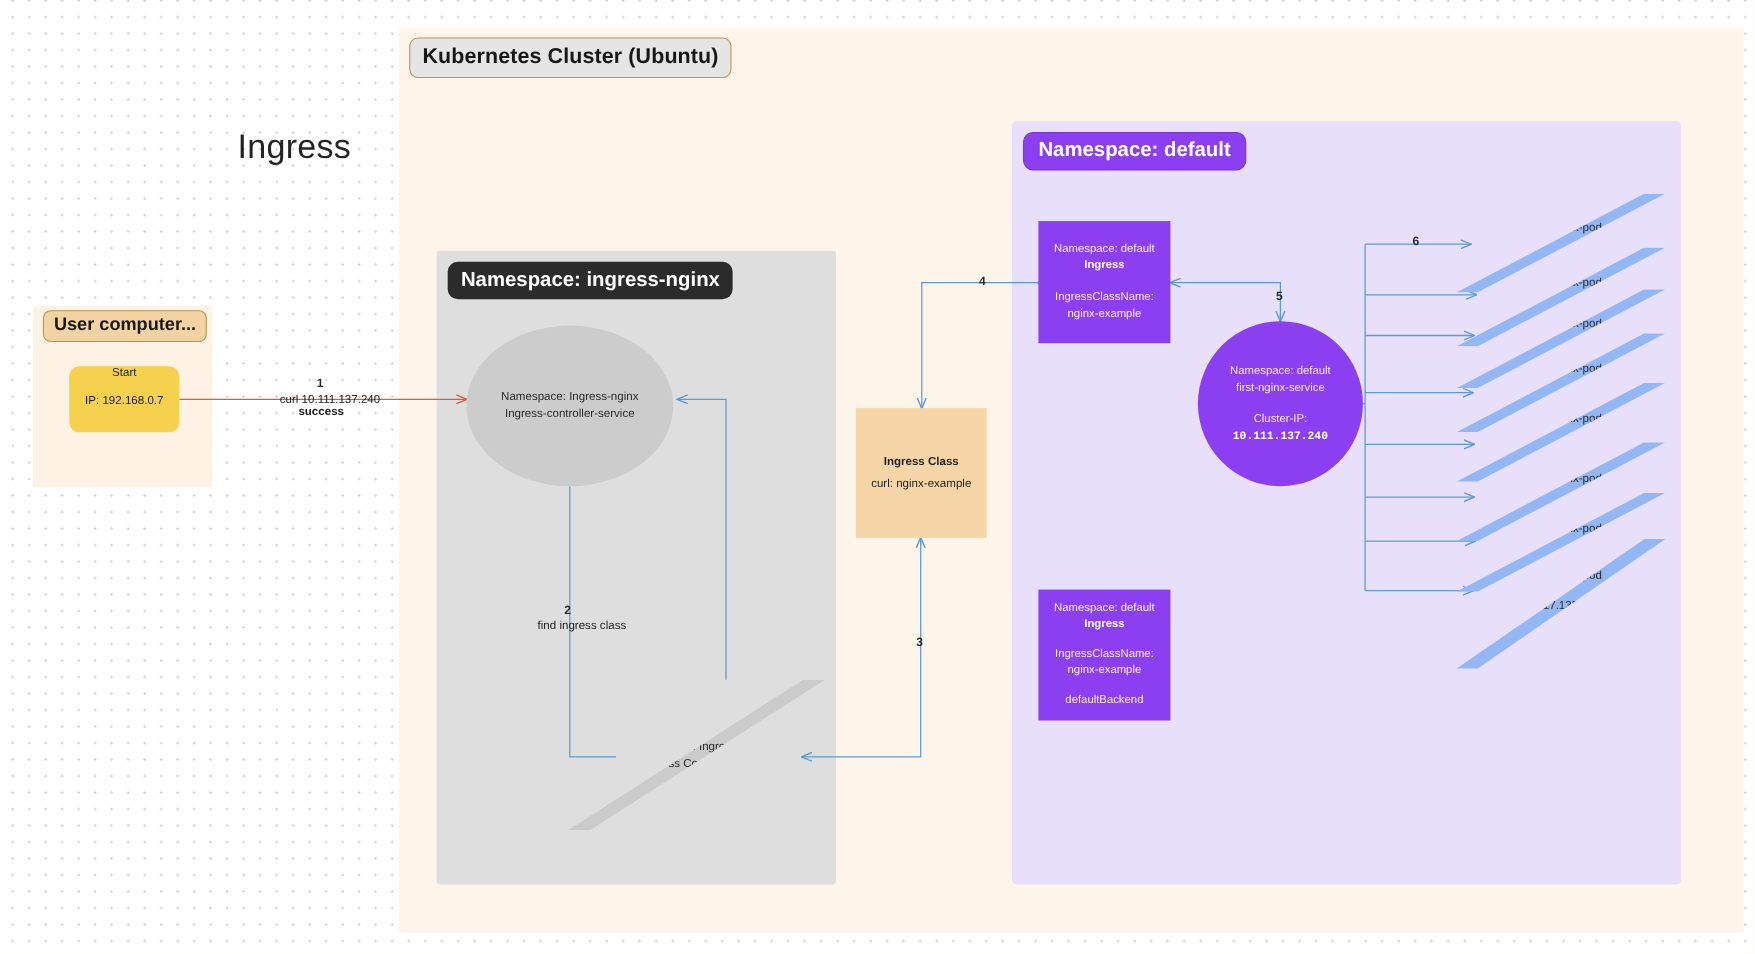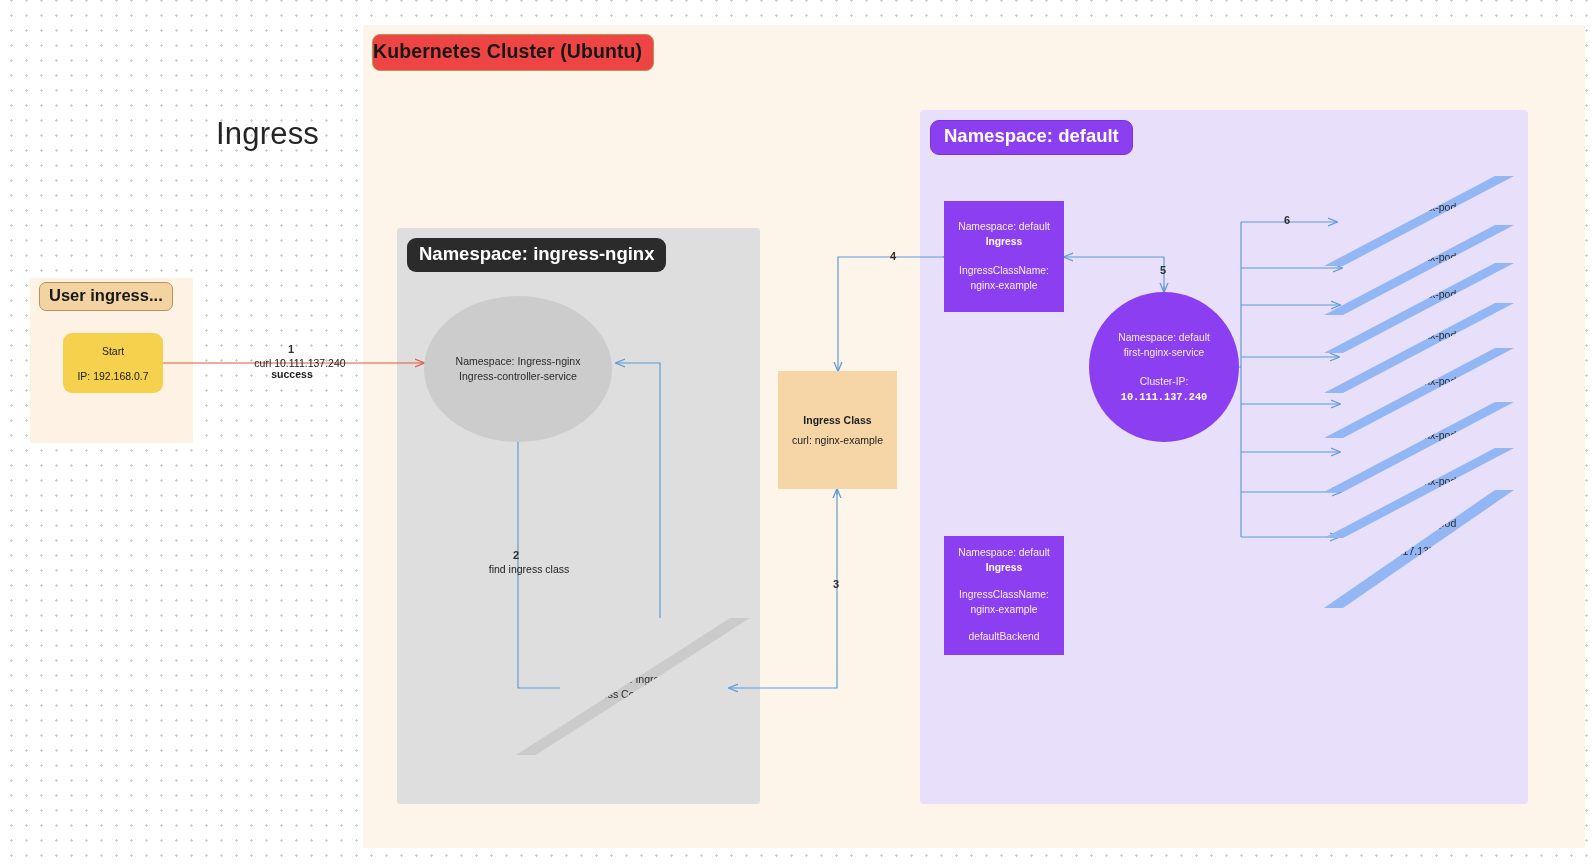--- a/index.html
+++ b/index.html
@@ -14,22 +14,22 @@
   }
   .abs{position:absolute;}
 
   
   #cluster{
     left:363px;top:25px;width:1222px;height:823px;
     background:#fdf4ea;border-radius:2px;
   }
   #cluster-title{
     left:372px;top:34px;
-    background:#ef4444;border:1.6px solid #b99457;border-radius:8px;
-    padding:5px 11px 7px 0;
+    background:#e5e5e5;border:1.6px solid #b99457;border-radius:8px;
+    padding:5px 11px 7px 11px;
     font-size:19.5px;font-weight:bold;color:#171717;letter-spacing:.1px;
     white-space:nowrap;
   }
 
   #ns-ingress-nginx{
     left:397px;top:228px;width:363px;height:576px;
     background:#dedede;border-radius:3px;
   }
   #ns-ingress-nginx-title{
     left:407px;top:238px;
@@ -63,21 +63,21 @@
   
   #page-title{
     left:216px;top:116px;
     font-size:31px;color:#242424;letter-spacing:.2px;white-space:nowrap;
   }
 
   
   #start-node{
     left:63px;top:333px;width:100px;height:60px;
     background:#f5d14e;border-radius:9px;
-    display:flex;flex-direction:column;align-items:center;justify-content:center;
+    display:flex;flex-direction:column;align-items:center;
     gap:13px;font-size:10.5px;color:#1b1b1b;
   }
 
   #ic-service{
     left:424px;top:296px;width:188px;height:146px;
     background:#cccccc;border-radius:50%;
     display:flex;flex-direction:column;align-items:center;justify-content:center;
     font-size:10.5px;color:#2a2a2a;line-height:15.5px;
   }
 
@@ -145,21 +145,21 @@
 <div class="abs" id="cluster"></div>
 <div class="abs" id="cluster-title">Kubernetes Cluster (Ubuntu)</div>
 
 <div class="abs" id="ns-ingress-nginx"></div>
 <div class="abs" id="ns-ingress-nginx-title">Namespace: ingress-nginx</div>
 
 <div class="abs" id="ns-default"></div>
 <div class="abs" id="ns-default-title">Namespace: default</div>
 
 <div class="abs" id="usercomputer"></div>
-<div class="abs" id="usercomputer-title">User ingress...</div>
+<div class="abs" id="usercomputer-title">User computer...</div>
 
 <div class="abs" id="page-title">Ingress</div>
 
 <svg id="svg-layer">
   <defs>
     <marker id="ah-blue" markerWidth="9" markerHeight="9" refX="8" refY="4.5" orient="auto">
       <path d="M0,1 L8.5,4.5 L0,8" fill="none" stroke="#5b9bd5" stroke-width="1.1"></path>
     </marker>
     <marker id="ah-red" markerWidth="9" markerHeight="9" refX="8" refY="4.5" orient="auto">
       <path d="M0,1 L8.5,4.5 L0,8" fill="none" stroke="#e2593b" stroke-width="1.1"></path>

